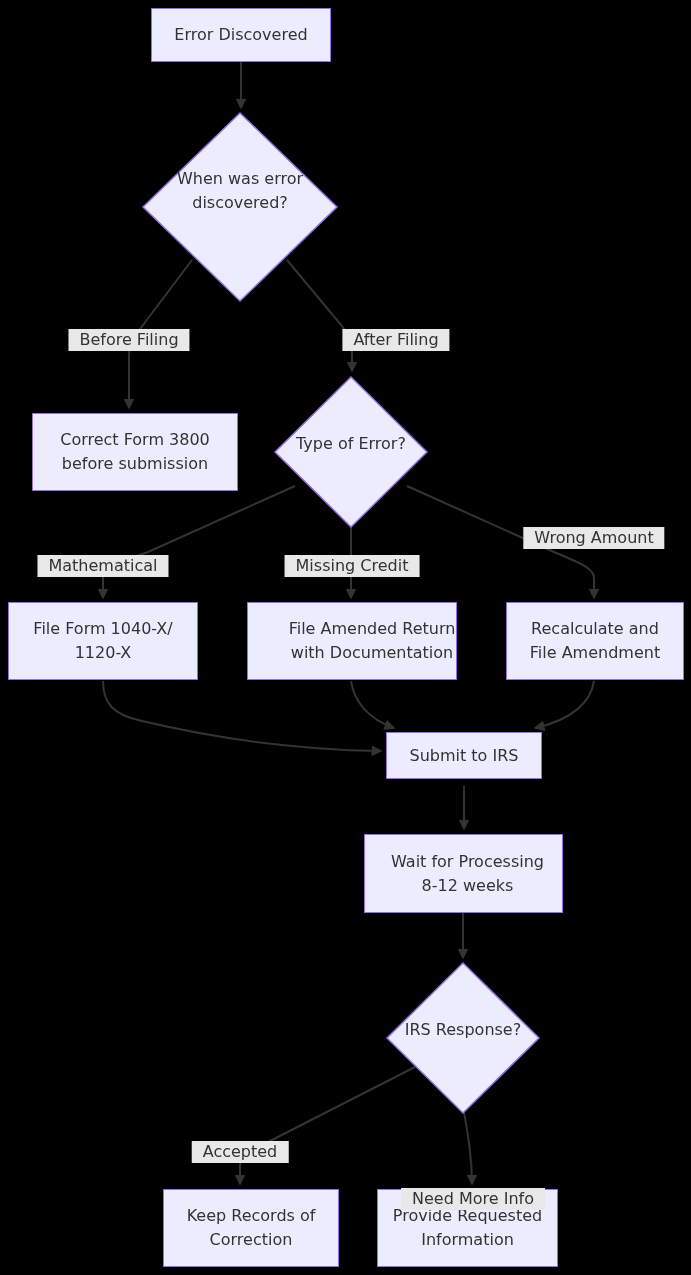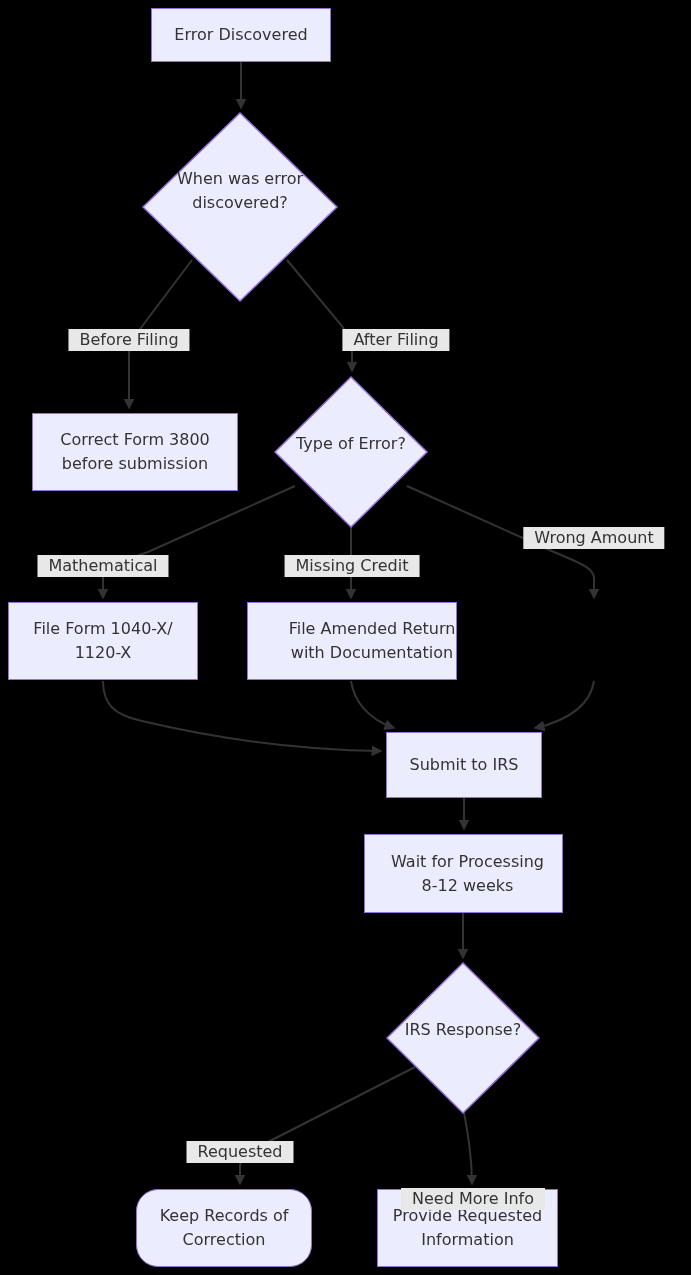--- a/index.html
+++ b/index.html
@@ -120,30 +120,33 @@
   </div>
 
   <div class="node" style="left:8px; top:602px; width:190px; height:78px;justify-content:center;">
     <span class="w150">File Form 1040-X/ 1120-X</span>
   </div>
 
   <div class="node" style="left:247px; top:602px; width:210px; height:78px;">
     <span class="w170">File Amended Return with Documentation</span>
   </div>
 
+  <div class="node" style="left:506px; top:602px; width:178px; height:78px;">
+    <span class="w135">Recalculate and File Amendment</span>
+  </div>
 
-  <div class="node" style="left:386px; top:732px; width:156px; height:66px;">
+  <div class="node" style="left:386px; top:732px; width:156px; height:47px;">
     <span>Submit to IRS</span>
   </div>
 
   <div class="node" style="left:364px; top:834px; width:199px; height:79px;">
     <span class="w165">Wait for Processing 8-12 weeks</span>
   </div>
 
-  <div class="node" style="left:136px; top:1189px; width:176px; height:78px;border-radius:22px;">
+  <div class="node" style="left:163px; top:1189px; width:176px; height:78px;">
     <span class="w130">Keep Records of Correction</span>
   </div>
 
   <div class="node" style="left:377px; top:1189px; width:181px; height:78px;">
     <span class="w150">Provide Requested Information</span>
   </div>
 
   <div class="diamond-label" style="left:150px; top:167px; width:180px; height:80px;">
     <span class="w135">When was error discovered?</span>
   </div>
@@ -154,16 +157,16 @@
 
   <div class="diamond-label" style="left:271px; top:432px; width:160px; height:40px;">
     <span>Type of Error?</span>
   </div>
 
   <div class="edge-label" style="left:129px; top:340px;">Before Filing</div>
   <div class="edge-label" style="left:352px; top:340px;margin-left:44px;">After Filing</div>
   <div class="edge-label" style="left:103px; top:566px;">Mathematical</div>
   <div class="edge-label" style="left:352px; top:566px;">Missing Credit</div>
   <div class="edge-label" style="left:594px; top:538px;">Wrong Amount</div>
-  <div class="edge-label" style="left:240px; top:1152px;">Requested</div>
+  <div class="edge-label" style="left:240px; top:1152px;">Accepted</div>
   <div class="edge-label" style="left:473px; top:1152px;margin-top:47px;">Need More Info</div>
 
 </div>
 
 </body></html>

